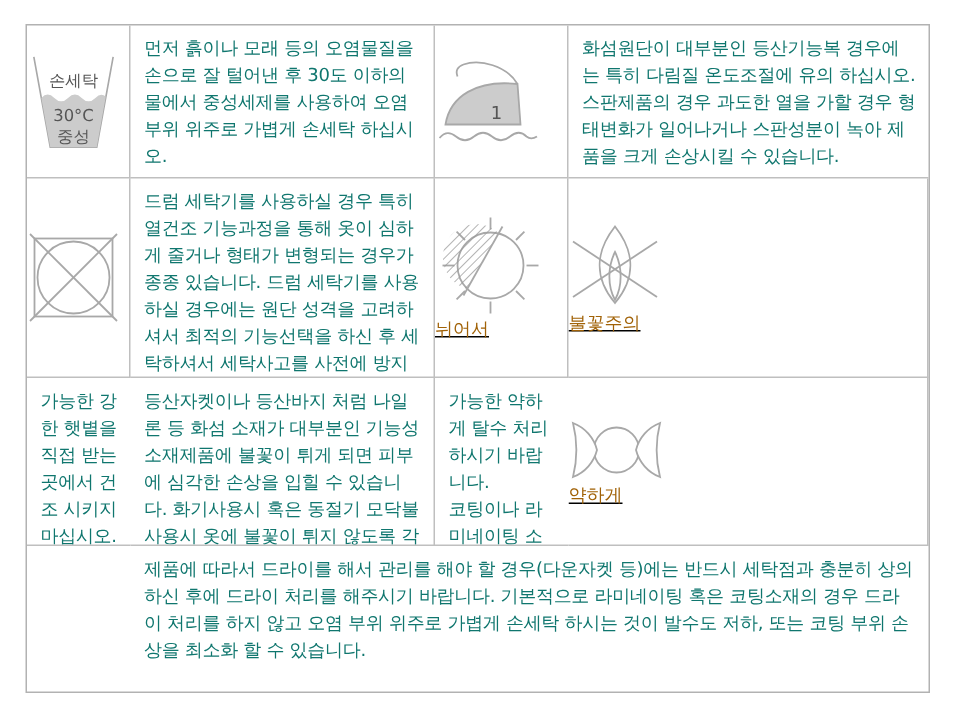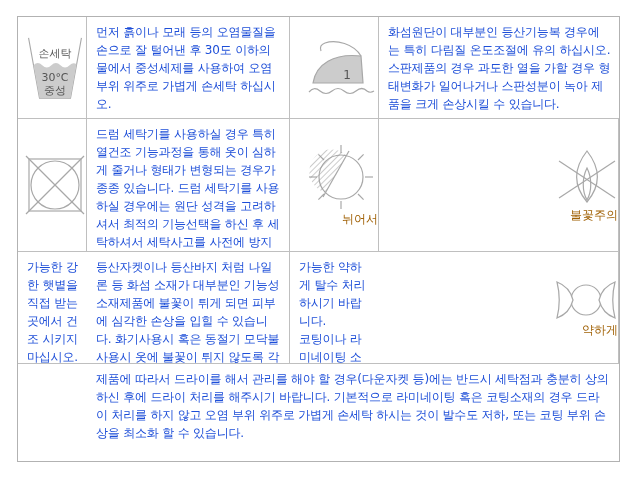--- a/index.html
+++ b/index.html
@@ -6,22 +6,22 @@
   .frame{position:relative;width:637px;height:484px;background:#ffffff;
          font-family:"DejaVu Sans","Liberation Sans",sans-serif;}
   .grid{position:absolute;left:17px;top:16px;display:grid;
         grid-template-columns:69px 203px 89px 240px;
         grid-template-rows:102px 133px 112px 97px;
         border:1px solid #b2b2b2;background:#ffffff;}
   .cell{box-sizing:border-box;border-right:1px solid #bfbfbf;border-bottom:1px solid #bfbfbf;
         overflow:hidden;}
   .lastcol{border-right:none;}
   .lastrow{border-bottom:none;}
-  .sym{display:flex;flex-direction:column;align-items:flex-end;justify-content:center;gap:2px;}
-  .txt{padding:6px 8px 0 9px;font-size:12px;line-height:18px;color:#1d4ed8;
+  .sym{display:flex;flex-direction:column;align-items:flex-start;justify-content:center;gap:2px;text-decoration:underline;}
+  .txt{padding:6px 8px 0 9px;font-size:12px;line-height:18px;color:#0f766e;
        white-space:pre-line;letter-spacing:-0.2px;}
   .span3{grid-column:2/5;}
   .symlabel{font-size:12px;color:#a16207;line-height:14px;}
   svg{display:block;}
   .stk{stroke:#a8a8a8;stroke-width:1.2;fill:none;}
   .fillg{fill:#cccccc;}
   .svgtext{fill:#555555;font-size:12px;font-family:"DejaVu Sans","Liberation Sans",sans-serif;}
 </style>
 </head>
 <body>

